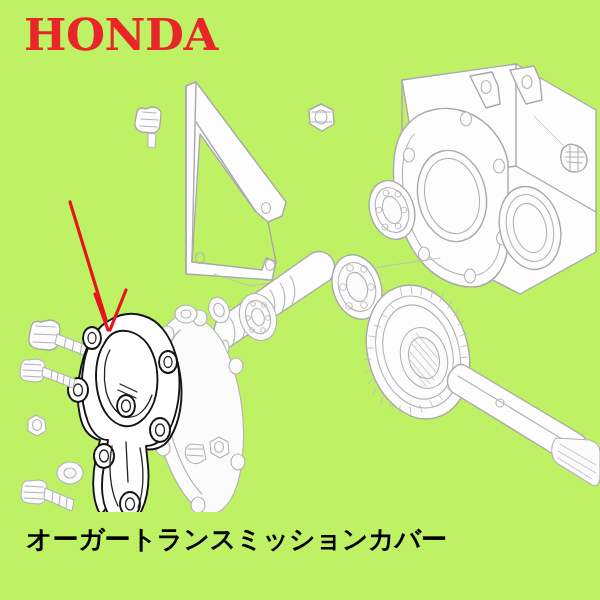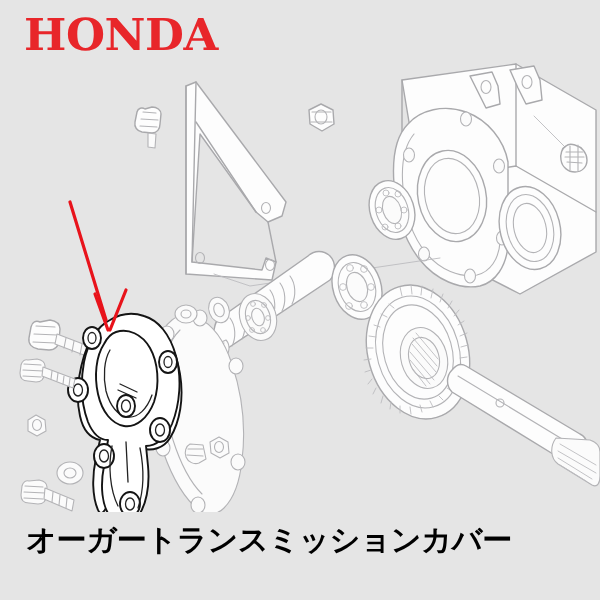--- a/index.html
+++ b/index.html
@@ -7,21 +7,21 @@
     padding: 0;
     background: #ffffff;
   }
   body {
     font-family: "Liberation Sans", sans-serif;
   }
   #page {
     position: relative;
     width: 600px;
     height: 600px;
-    background: #e5e5e5;
+    background: #bef264;
     overflow: hidden;
   }
 
   
   #brand-logo {
     position: absolute;
     left: 24px;
     top: 12px;
     width: 256px;
     height: 48px;
@@ -58,23 +58,23 @@
 
   
   #caption {
     position: absolute;
     left: 26px;
     top: 520px;
     width: 560px;
     height: 42px;
   }
   #caption-text {
-    font-family: Liberation Sans, sans-serif;
+    font-family: Liberation Serif, serif;
     font-weight: bold;
-    font-size: 30px;
+    font-size: 26px;
     line-height: 40px;
     color: #000000;
     white-space: nowrap;
     letter-spacing: -0.2px;
   }
 </style>
 </head>
 <body>
 
 <div id="page">

